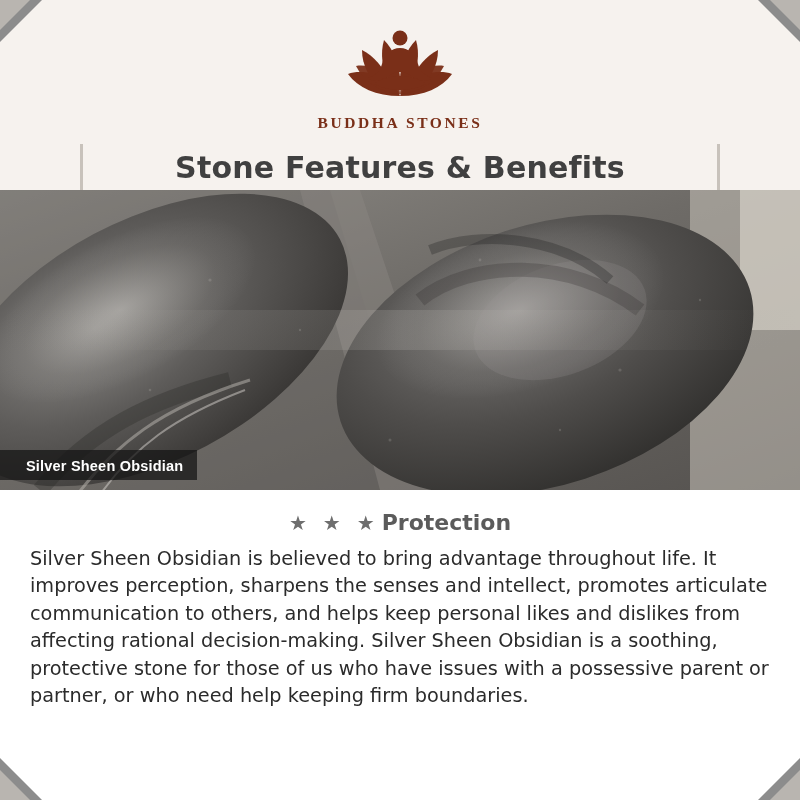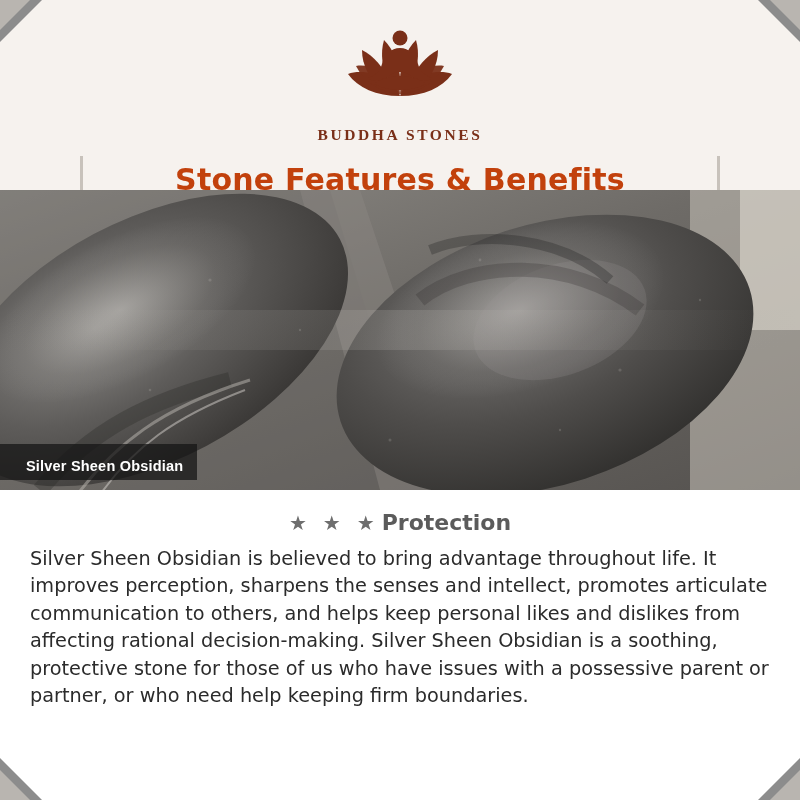--- a/index.html
+++ b/index.html
@@ -73,63 +73,63 @@
     padding-top: 22px;
   }
   .logo-wrap {
     display: flex;
     flex-direction: column;
     align-items: center;
     justify-content: flex-start;
   }
   .logo-mark { line-height: 0; }
   .brand-name {
-    margin-top: 20px;
+    margin-top: 8px;
     font-size: 15.5px;
     letter-spacing: 2.6px;
     font-weight: 700;
     color: #7a2f18;
     font-family: "Liberation Serif", serif;
   }
   .title-bar {
     margin: 12px auto 0;
     width: 640px;
     height: 46px;
     border-left: 3px solid #c8c2bb;
     border-right: 3px solid #c8c2bb;
     display: flex;
     align-items: center;
     justify-content: center;
   }
   .title-bar h1 {
     margin: 0;
     font-size: 30px;
     font-weight: 700;
-    color: #c2410c;
+    color: #404040;
     letter-spacing: 0.2px;
     font-family: "DejaVu Sans", sans-serif;
   }
 
   
   .photo {
     position: relative;
     height: 300px;
     width: 100%;
     overflow: hidden;
     background: #4a4a4a;
   }
   .photo svg { display: block; }
   .photo-caption {
     position: absolute;
     left: 0; bottom: 10px;
     background: rgba(20,20,20,0.72);
     color: #ffffff;
     font-size: 14.5px;
     font-weight: 700;
-    padding: 14px 14px 6px 26px;
+    padding: 8px 14px 6px 26px;
     letter-spacing: 0.2px;
   }
 
   
   .content {
     padding: 16px 26px 0 26px;
     background: #ffffff;
     height: 310px;
   }
   .benefits {

